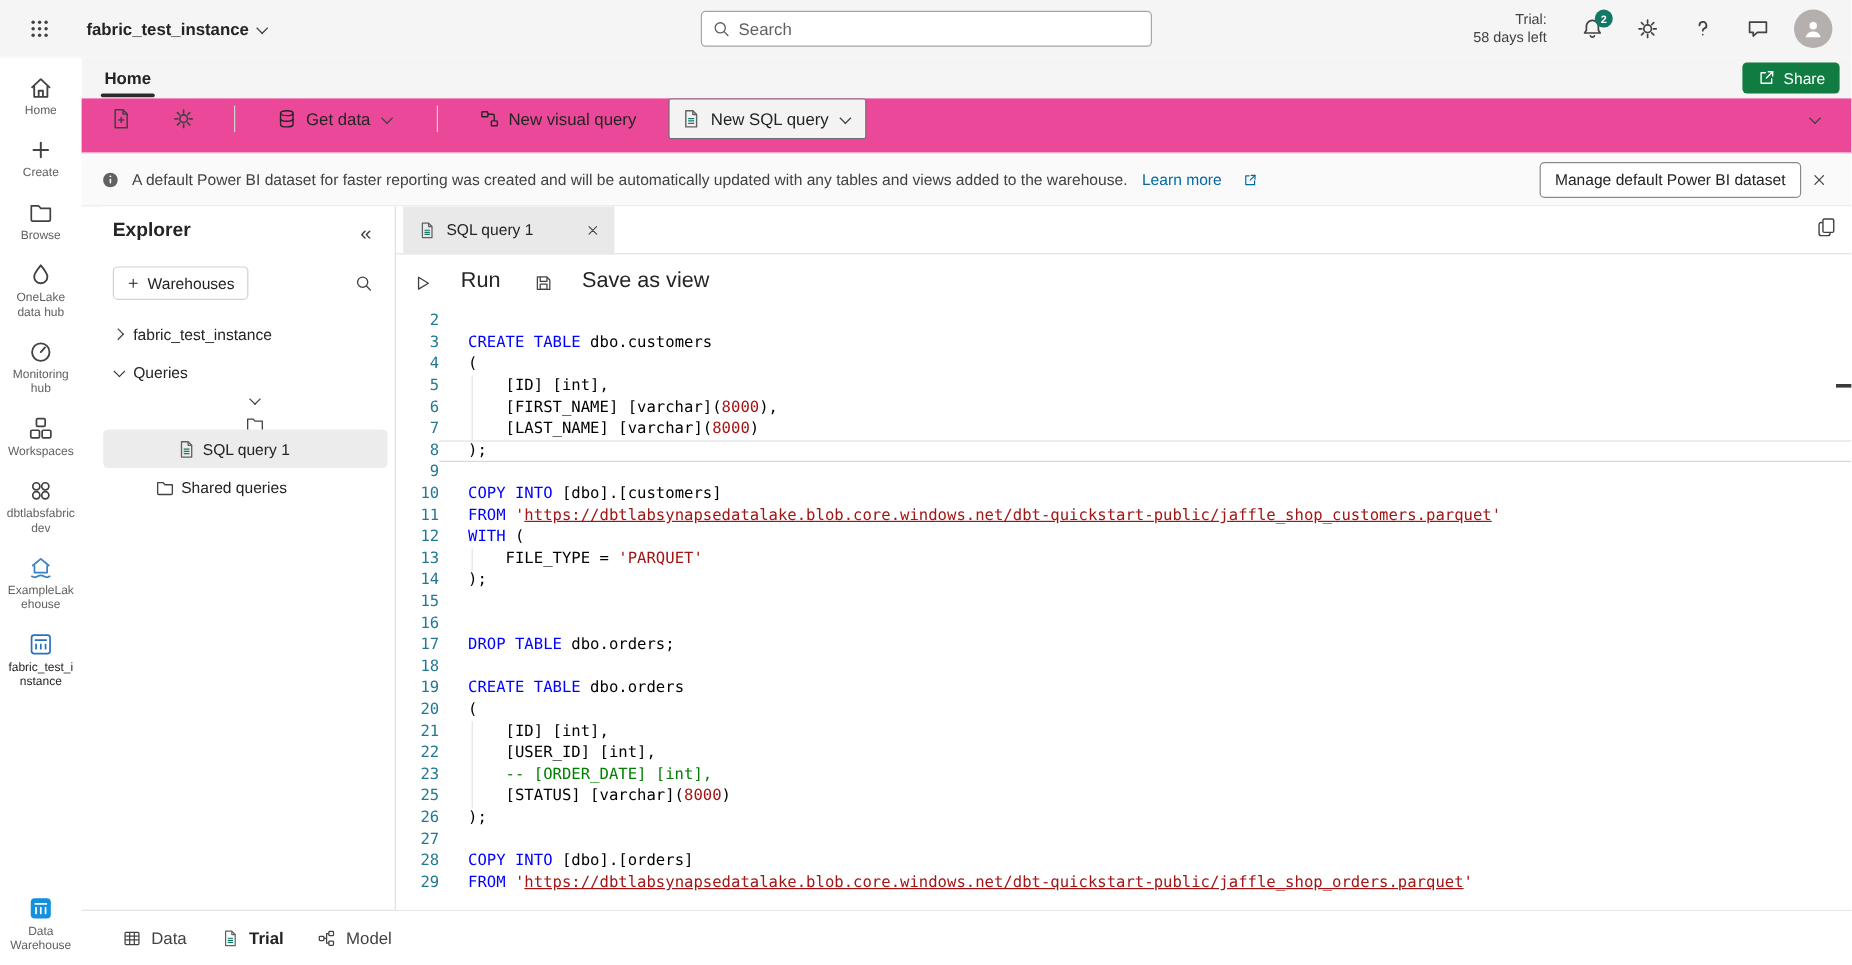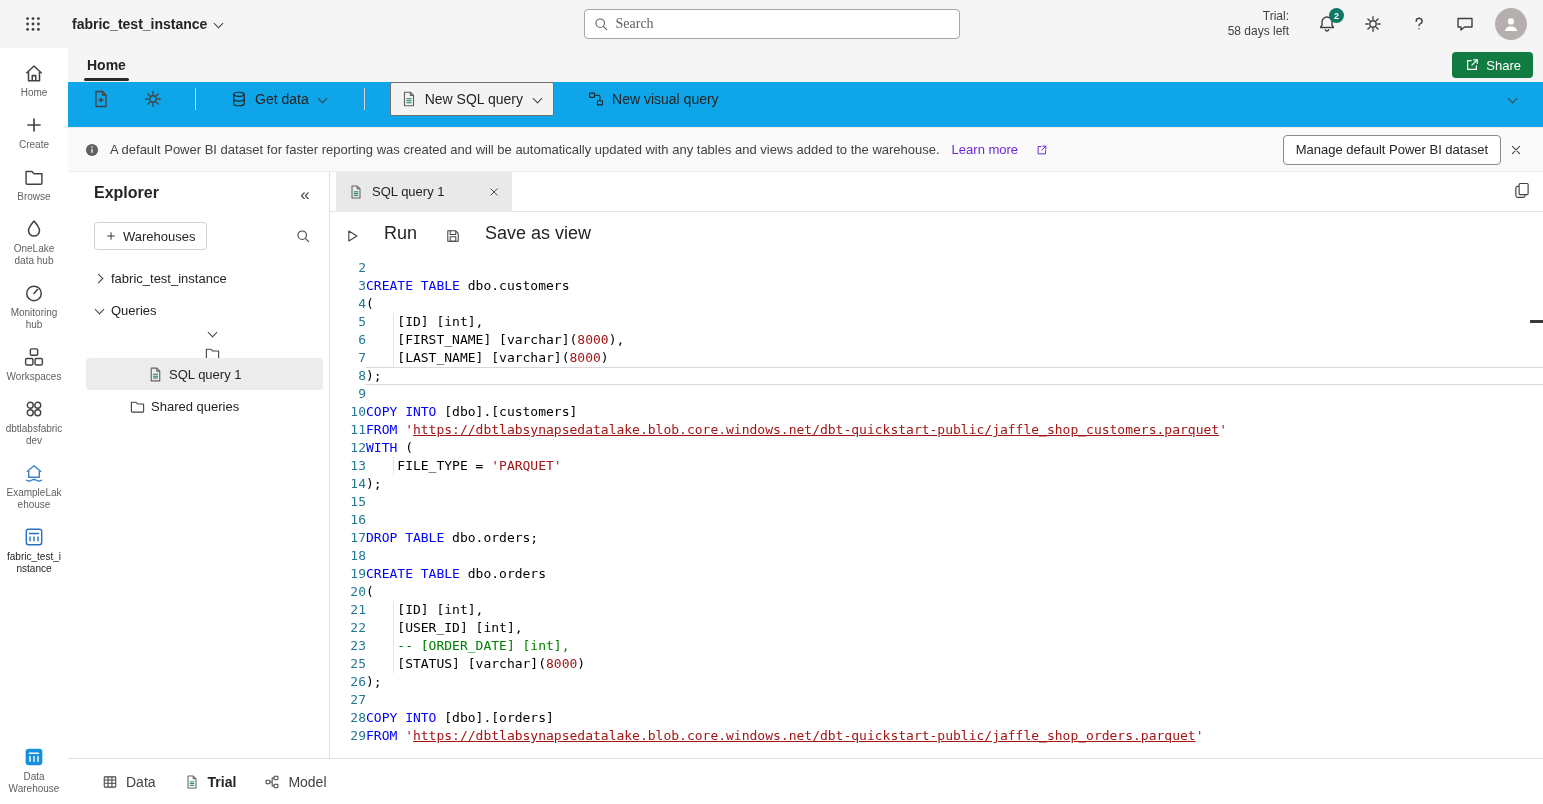--- a/index.html
+++ b/index.html
@@ -13,21 +13,21 @@
   
   .chev{display:inline-block;width:14px;height:14px;position:relative;color:#424242;flex:none}
   .chev.down::before{content:"";position:absolute;left:3.5px;top:3px;width:6px;height:6px;border-right:1.5px solid currentColor;border-bottom:1.5px solid currentColor;transform:rotate(45deg)}
   .chev.right::before{content:"";position:absolute;left:3px;top:4px;width:6px;height:6px;border-right:1.5px solid currentColor;border-bottom:1.5px solid currentColor;transform:rotate(-45deg)}
 
   
   .topbar{height:48px;background:#f5f5f5;display:flex;align-items:center;position:relative;flex:none;padding:0 16px;}
   .waffle{width:34px;height:34px;display:flex;align-items:center;justify-content:center;margin-right:22px;cursor:pointer;color:#424242}
   .brand{display:flex;align-items:center;gap:4px;font-size:14px;font-weight:700;cursor:pointer}
   .search-wrap{position:absolute;left:50%;transform:translateX(-50%);width:376px;height:30px;background:#fff;border:1px solid #a6a6a6;border-radius:4px;display:flex;align-items:center;padding:0 8px;gap:7px;color:#616161}
-  .search-input{border:none;outline:none;flex:1;font-size:14px;color:#242424;background:transparent;font-family:Liberation Serif, serif}
+  .search-input{border:none;outline:none;flex:1;font-size:14px;color:#242424;background:transparent;font-family:Liberation Sans, sans-serif}
   .search-input::placeholder{color:#616161}
   .topbar-right{margin-left:auto;display:flex;align-items:center;gap:14px}
   .trial{font-size:12px;color:#424242;text-align:right;line-height:15px;margin-right:8px}
   .tb-icon{width:32px;height:32px;display:flex;align-items:center;justify-content:center;position:relative;color:#424242;cursor:pointer}
   .badge{position:absolute;top:0;right:-1px;background:#117865;color:#fff;font-size:9px;width:15px;height:15px;border-radius:50%;display:flex;align-items:center;justify-content:center;font-weight:700}
   .avatar{width:32px;height:32px;border-radius:50%;background:#b5b0ad;display:flex;align-items:center;justify-content:center;overflow:hidden;cursor:pointer}
   .avatar .ic{width:20px;height:20px}
 
   .main-row{flex:1;display:flex;min-height:0}
 
@@ -43,30 +43,30 @@
 
   .right-col{flex:1;display:flex;flex-direction:column;min-width:0}
 
   
   .home-row{height:34px;background:#f5f5f5;display:flex;align-items:center;padding:0 10px 0 16px;flex:none}
   .home-tab{font-size:14px;font-weight:700;position:relative;padding:0 3px;height:100%;display:flex;align-items:center;cursor:pointer}
   .home-tab::after{content:"";position:absolute;left:0;right:0;bottom:1px;height:3px;background:#2b2b2b;border-radius:2px}
   .share-btn{margin-left:auto;background:#107c41;color:#fff;height:26px;border:none;border-radius:4px;display:flex;align-items:center;gap:6px;padding:0 12px;font-size:13px;cursor:pointer;font-family:inherit}
 
   
-  .ribbon{height:46px;background:#0ea5e9;display:flex;align-items:center;padding:0 10px 12px 16px;gap:18px;flex:none;border-bottom:1px solid #ececec}
+  .ribbon{height:46px;background:#ec4899;display:flex;align-items:center;padding:0 10px 12px 16px;gap:18px;flex:none;border-bottom:1px solid #ececec}
   .rb-iconbtn{width:34px;height:34px;display:flex;align-items:center;justify-content:center;border-radius:4px;color:#424242;cursor:pointer}
   .rb-sep{width:1px;height:22px;background:#d1d1d1;margin:0 7px}
   .rb-btn{display:flex;align-items:center;gap:7px;height:34px;padding:0 9px;border-radius:4px;font-size:14px;color:#242424;cursor:pointer;background:transparent;border:none;font-family:inherit}
   .rb-btn.boxed{border:1px solid #707070;background:#f3f3f3;border-radius:2px;margin-right:6px}
   .ribbon-right{margin-left:auto;display:flex;align-items:center;padding-right:4px}
 
   
   .banner{height:44px;background:#fafafa;border-bottom:1px solid #ececec;display:flex;align-items:center;padding:0 12px 0 16px;gap:10px;flex:none;font-size:13px;color:#424242}
-  .learn-more{color:#6d28d9;display:inline-flex;align-items:center;gap:17px;cursor:pointer;margin-left:2px}
+  .learn-more{color:#0369a1;display:inline-flex;align-items:center;gap:17px;cursor:pointer;margin-left:2px}
   .banner-right{margin-left:auto;display:flex;align-items:center;}
   .manage-btn{border:1px solid #8a8a8a;background:#fff;border-radius:4px;height:30px;padding:0 12px;font-size:13px;color:#242424;cursor:pointer;font-family:inherit}
   .banner-close{width:30px;height:30px;display:flex;align-items:center;justify-content:center;color:#424242;cursor:pointer}
 
   .content-row{flex:1;display:flex;min-height:0}
 
   
   .explorer{width:246px;flex:none;border-right:1px solid #e0e0e0;margin-left:16px;padding:12px 6px 0 2px;display:flex;flex-direction:column;background:#fff}
   .explorer-header{display:flex;align-items:flex-start;justify-content:space-between;padding:0 8px;height:30px}
   .explorer-title{font-size:16px;font-weight:700}
@@ -90,21 +90,21 @@
   .tab-close svg{width:14px;height:14px}
   .tabstrip-right{margin-left:auto;padding-right:12px;color:#424242}
   .querybar{height:42px;display:flex;align-items:center;gap:28px;padding-left:14px;flex:none}
   .qb-btn{display:flex;align-items:flex-end;gap:24px;font-size:18px;color:#242424;cursor:pointer}
   .qb-btn .ic{color:#424242}
 
   
   .editor{flex:1;position:relative;overflow:hidden;font-family:"DejaVu Sans Mono","Liberation Mono",monospace;font-size:13px;line-height:18px;padding-top:5px;background:#fff}
   .code-line{display:flex;height:18px}
   .ln{width:36px;text-align:right;color:#237893;flex:none;white-space:pre;user-select:none}
-  .code{flex:1;position:relative;white-space:pre;min-width:0}
+  .code{flex:1;padding-left:24px;position:relative;white-space:pre;min-width:0}
   .code-line.guide .code::before{content:"";position:absolute;left:27px;top:0;bottom:0;width:1px;background:#e3e3e3}
   .code-line.current .code{box-shadow:inset 0 1px 0 #d9d9d9, inset 0 -1px 0 #d9d9d9}
   .seg{white-space:pre}
   .seg.kw{color:#0000ff}
   .seg.pl{color:#000000}
   .seg.str{color:#a31515}
   .seg.url{color:#a31515;text-decoration:underline}
   .seg.num{color:#a31515}
   .seg.cm{color:#008000}
   .cursor-mark{position:absolute;right:0;top:148px;width:13px;height:3px;background:#3a3a3a}
@@ -339,40 +339,40 @@
               <svg viewBox="0 0 20 20" fill="none" stroke="currentColor" stroke-width="1.3">
                 <ellipse cx="10" cy="4.8" rx="5.8" ry="2.3"></ellipse>
                 <path d="M4.2 4.8v10.4c0 1.3 2.6 2.3 5.8 2.3s5.8-1 5.8-2.3V4.8"></path>
                 <path d="M4.2 10c0 1.3 2.6 2.3 5.8 2.3s5.8-1 5.8-2.3"></path>
               </svg>
             </span>
           <span>Get data</span>
           <span class="chev down"></span>
         </button>
         <div class="rb-sep"></div>
+        <button class="rb-btn">
+          <span class="ic i18">
+              <svg viewBox="0 0 20 20" fill="none" stroke="currentColor" stroke-width="1.3" stroke-linejoin="round">
+                <rect x="2.8" y="3.5" width="5.6" height="4.6" rx="0.8"></rect>
+                <rect x="11.6" y="11.9" width="5.6" height="4.6" rx="0.8"></rect>
+                <path d="M8.4 5.8h4.4a1.5 1.5 0 0 1 1.5 1.5v4.6"></path>
+              </svg>
+            </span>
+          <span>New visual query</span>
+        </button>
         <button class="rb-btn boxed">
           <span class="ic i18">
               <svg viewBox="0 0 20 20" fill="none" stroke-linejoin="round">
                 <path d="M5 2.5h6.5L15 6v11.5H5z" stroke="#616161" stroke-width="1.3"></path>
                 <path d="M11.5 2.5V6H15" stroke="#616161" stroke-width="1.3"></path>
                 <path d="M7.2 9.8h5.6M7.2 12h5.6M7.2 14.2h5.6" stroke="#117865" stroke-width="1.2"></path>
               </svg>
             </span>
           <span>New SQL query</span>
           <span class="chev down"></span>
-        </button>
-        <button class="rb-btn">
-          <span class="ic i18">
-              <svg viewBox="0 0 20 20" fill="none" stroke="currentColor" stroke-width="1.3" stroke-linejoin="round">
-                <rect x="2.8" y="3.5" width="5.6" height="4.6" rx="0.8"></rect>
-                <rect x="11.6" y="11.9" width="5.6" height="4.6" rx="0.8"></rect>
-                <path d="M8.4 5.8h4.4a1.5 1.5 0 0 1 1.5 1.5v4.6"></path>
-              </svg>
-            </span>
-          <span>New visual query</span>
         </button>
         <div class="ribbon-right">
           <div class="rb-iconbtn">
             <span class="chev down"></span>
           </div>
         </div>
       </div>
 
       <div class="banner">
         <span class="ic i16">

